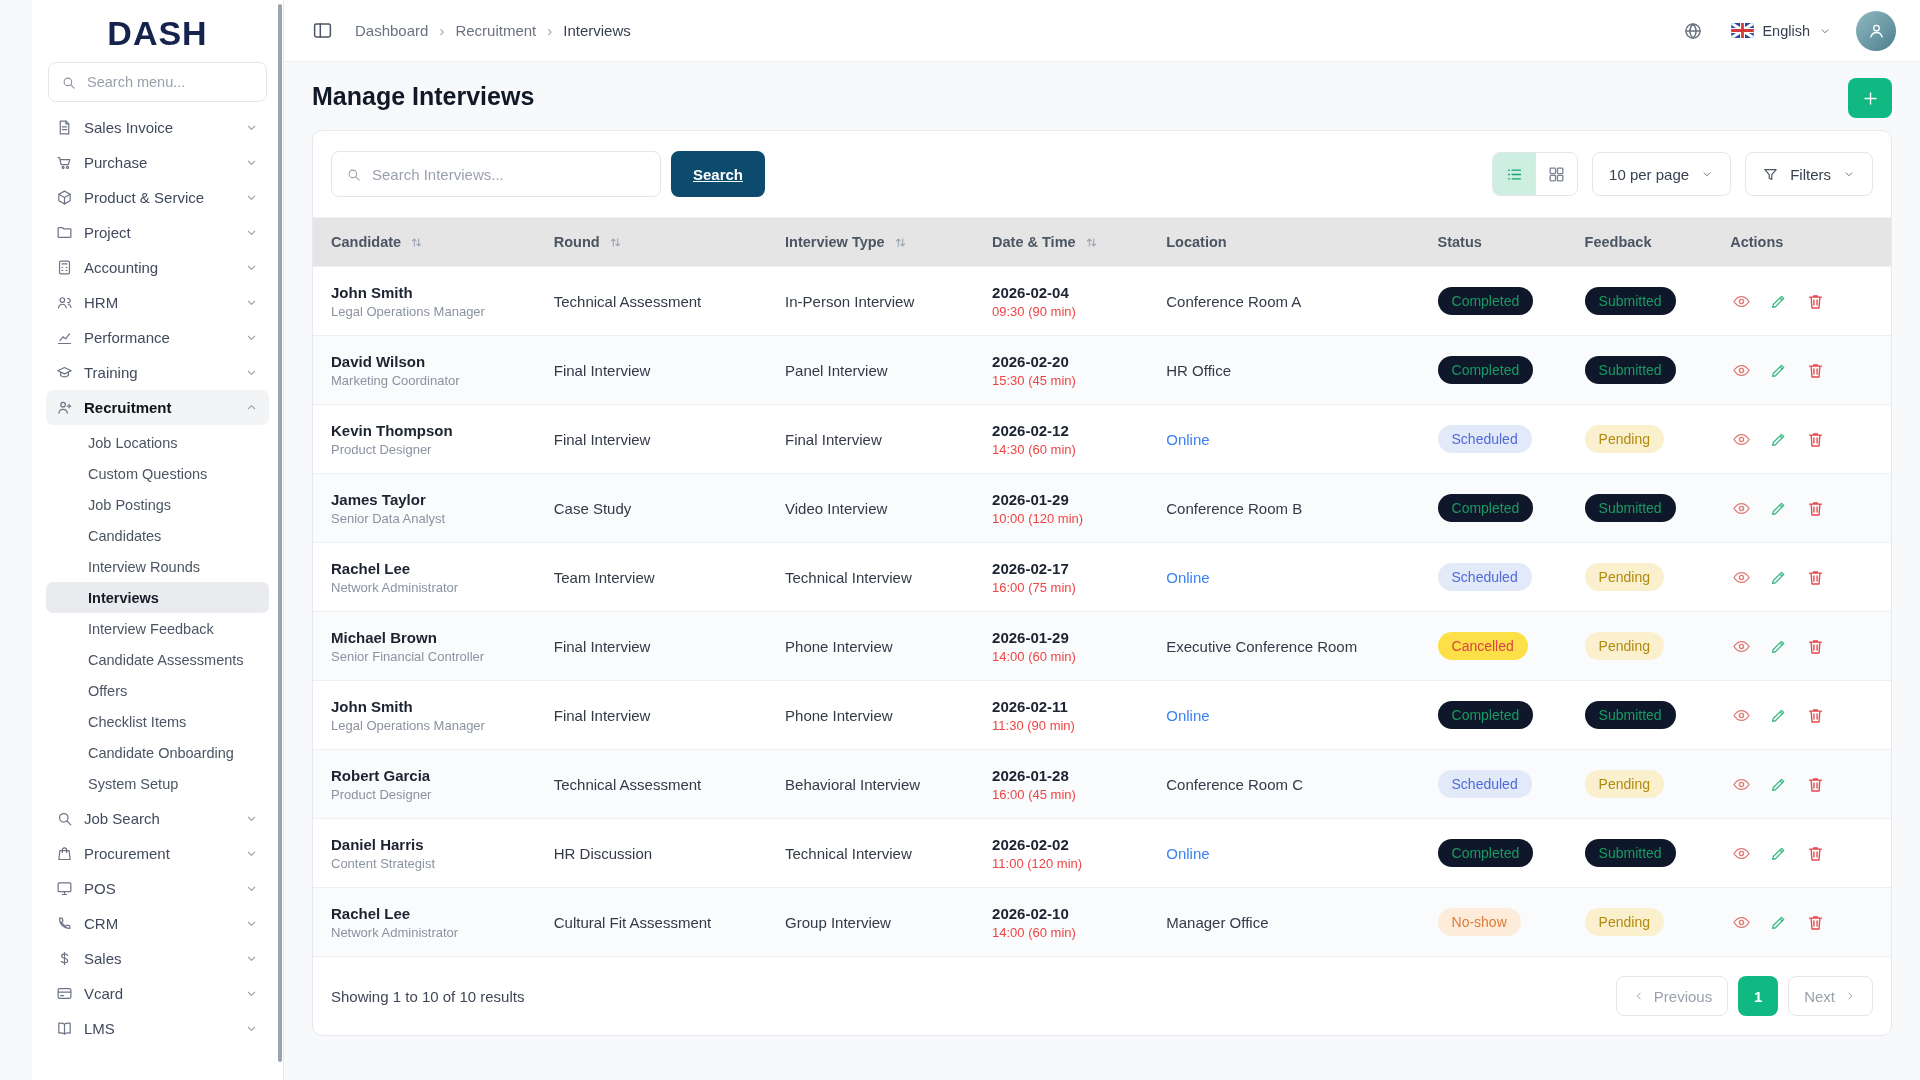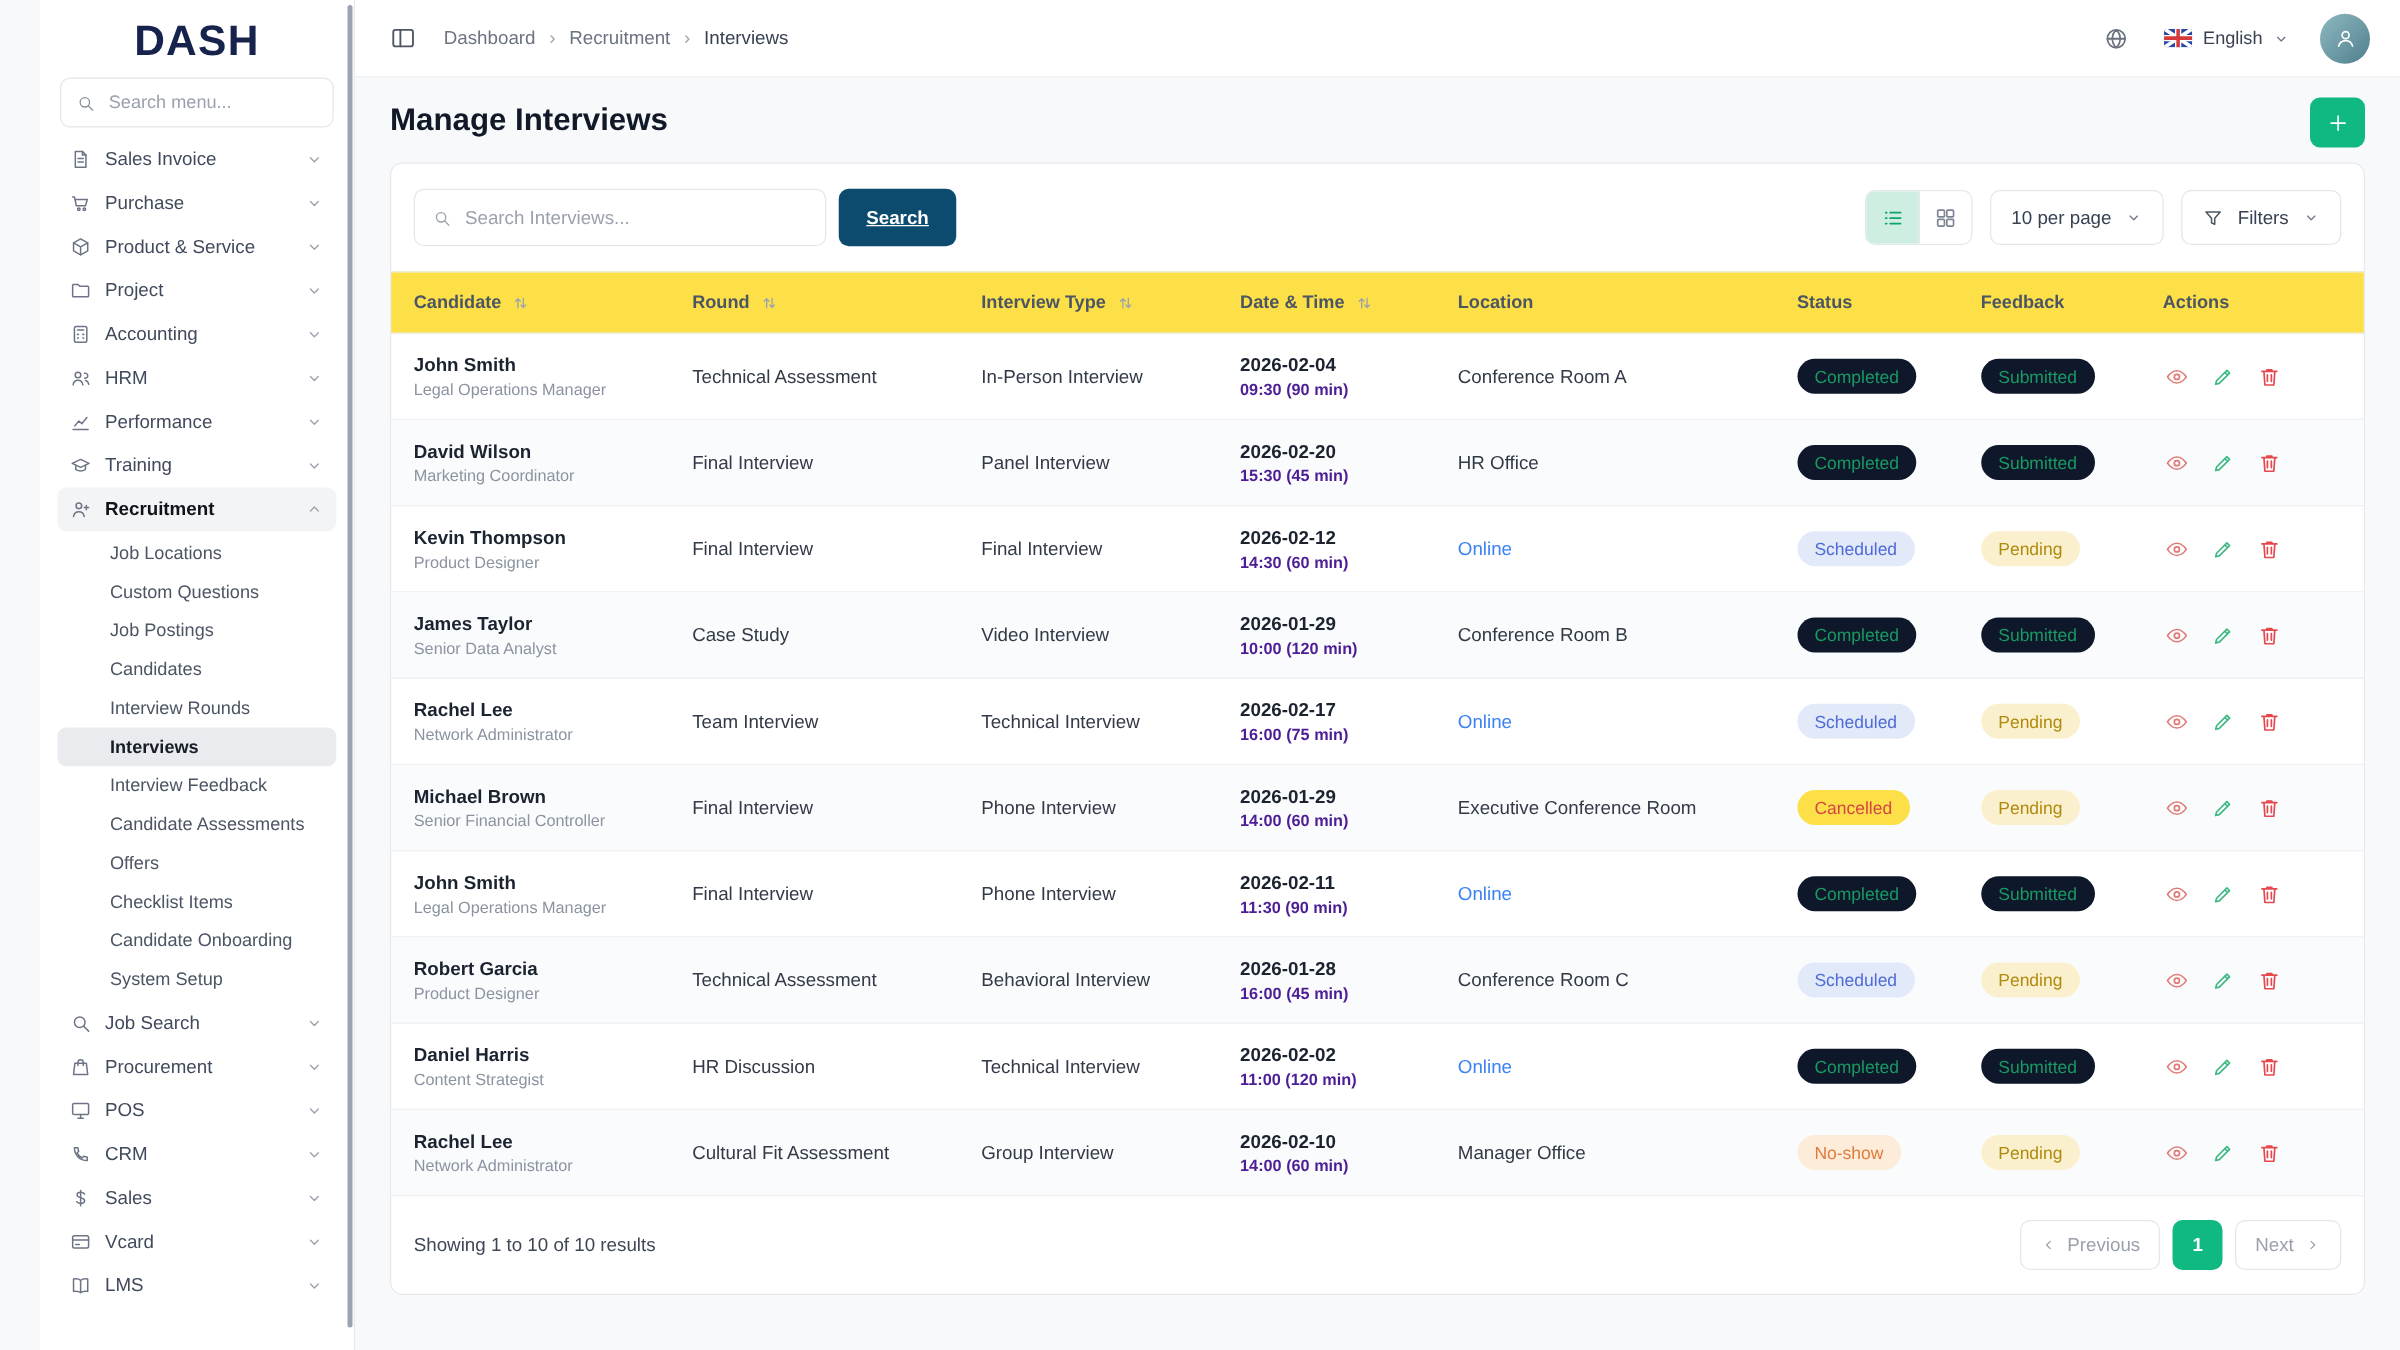--- a/index.html
+++ b/index.html
@@ -79,33 +79,33 @@
                 display:flex; align-items:center; justify-content:center; cursor:pointer; }
   .seg button + button { border-left:1px solid #e3e6eb; }
   .seg button.active { background:#cdeee1; color:#0ea371; }
   .select-btn, .filter-btn { display:flex; align-items:center; gap:11px; border:1px solid #e3e6eb;
                              background:#fff; border-radius:8px; height:44px; padding:0 16px;
                              font-size:15px; color:#374151; cursor:pointer; }
   .select-btn .chev, .filter-btn .chev { width:14px; height:14px; color:#6b7280; }
   .filter-btn .funnel { color:#4b5563; }
 
   
-  .thead { display:grid; grid-template-columns:var(--cols); background:#fde047;
+  .thead { display:grid; grid-template-columns:var(--cols); background:#e5e5e5;
            border-top:1px solid #eceef2; border-bottom:1px solid #eceef2;
            padding:0 18px; height:50px; align-items:center; color:#4b5563; font-size:14.5px; font-weight:700; }
   .th { display:flex; align-items:center; gap:8px; }
   .th .sort { width:15px; height:15px; color:#9aa3b2; }
   .th:not(.sortable) .sort { display:none; }
   .trow { display:grid; grid-template-columns:var(--cols); padding:0 18px; min-height:69px;
           align-items:center; border-bottom:1px solid #eef0f3; font-size:15px; color:#333a47; }
   .trow:nth-child(even) { background:#fafbfc; }
   .cname { font-weight:700; font-size:15px; color:#1c2330; margin-bottom:3px; }
   .crole { font-size:13px; color:#8b93a1; }
   .cdate { font-weight:700; color:#1c2330; margin-bottom:3px; }
-  .ctime { font-size:13px; color:#4c1d95;font-weight:bold; }
+  .ctime { font-size:13px; color:#ef4444; }
   .loc-online { color:#3b82f6; font-weight:500; cursor:pointer; }
   .badge { display:inline-block; padding:6px 14px; border-radius:16px; font-size:14px; font-weight:500; }
   .b-completed, .b-submitted { background:#0f172a; color:#189a63; }
   .b-scheduled { background:#e2e9f8; color:#4e6bd8; }
   .b-cancelled { background:#fde047; color:#d64545; }
   .b-no-show   { background:#fcecd9; color:#e07b39; }
   .b-pending   { background:#fbf0ce; color:#b08a0e; }
   .actions { display:flex; gap:14px; align-items:center; }
   .act { background:none; border:none; cursor:pointer; padding:2px; display:flex; }
   .act svg { width:19px; height:19px; }

